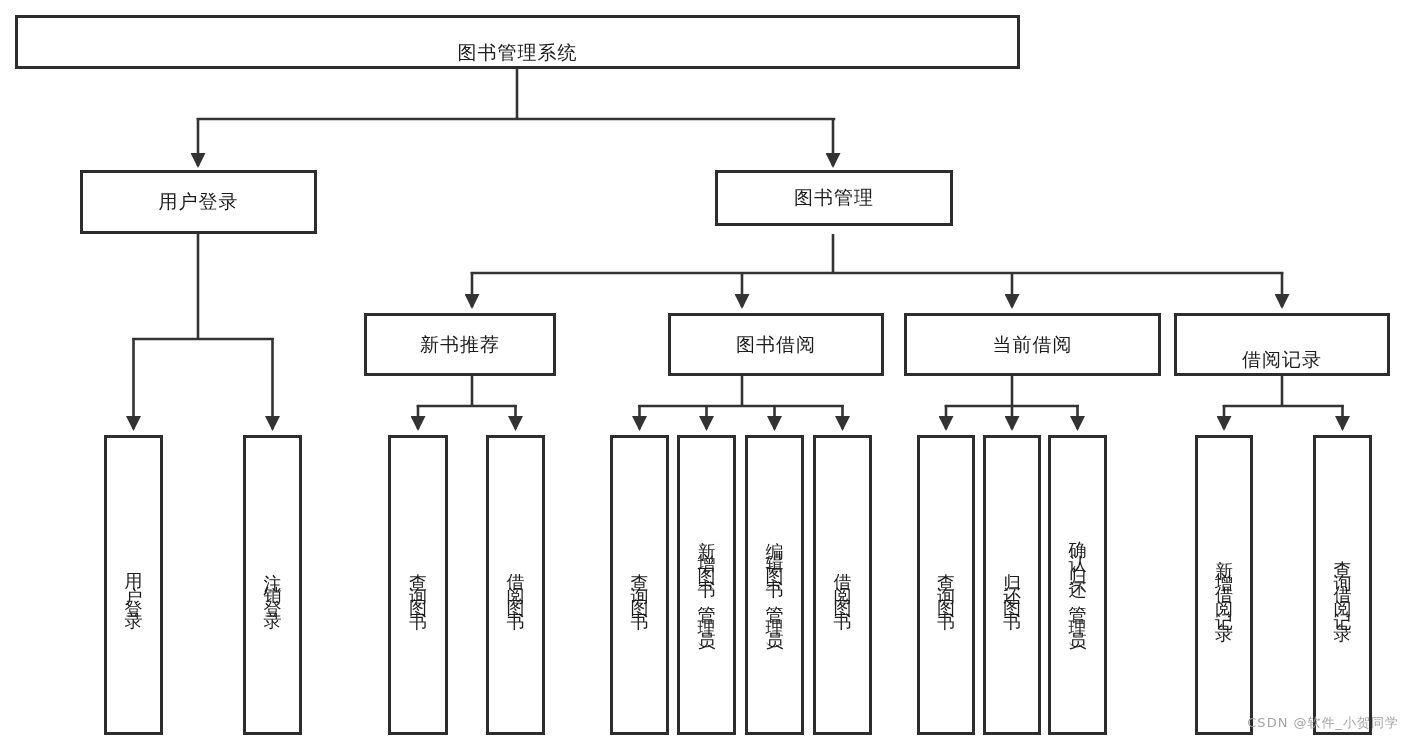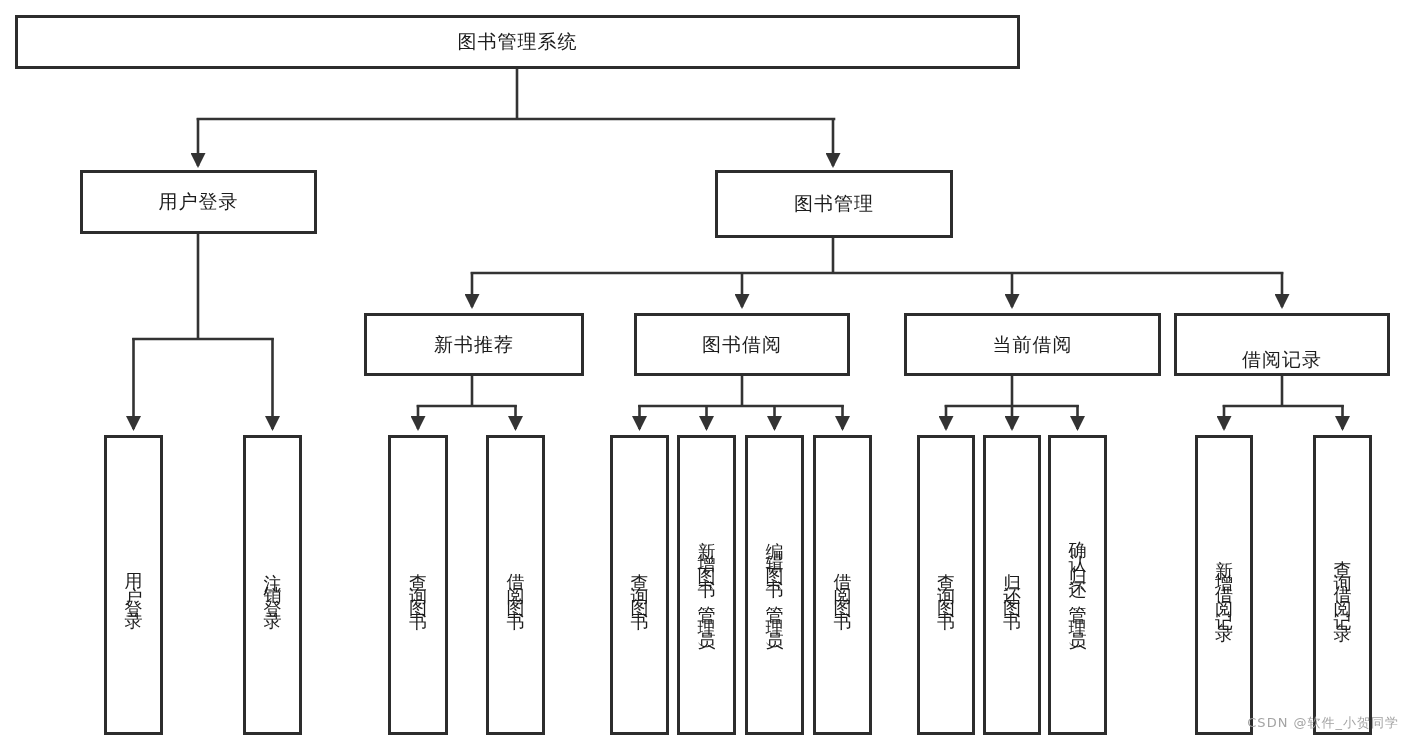--- a/index.html
+++ b/index.html
@@ -61,35 +61,35 @@
       <line x1="1012" y1="405" x2="1012" y2="429" marker-end="url(#arrow)"></line>
       <line x1="1077.5" y1="405" x2="1077.5" y2="429" marker-end="url(#arrow)"></line>
 
       <line x1="1282" y1="376" x2="1282" y2="407"></line>
       <line x1="1222.7" y1="406" x2="1343.8" y2="406"></line>
       <line x1="1224" y1="405" x2="1224" y2="429" marker-end="url(#arrow)"></line>
       <line x1="1342.5" y1="405" x2="1342.5" y2="429" marker-end="url(#arrow)"></line>
     </g>
   </svg>
 
-  <div class="node hbox" style="left:15px;top:15px;width:1005px;height:54px;">
+  <div class="node hbox" style="left:15px;top:15px;width:1005px;height:54px;align-items:flex-end;">
     <span>图书管理系统</span>
   </div>
 
   <div class="node hbox" style="left:80px;top:170px;width:237px;height:64px;">
     <span>用户登录</span>
   </div>
-  <div class="node hbox" style="left:715px;top:170px;width:238px;height:68px;">
+  <div class="node hbox" style="left:715px;top:170px;width:238px;height:56px;">
     <span>图书管理</span>
   </div>
 
-  <div class="node hbox" style="left:364px;top:313px;width:220px;height:63px;text-align:right;">
+  <div class="node hbox" style="left:364px;top:313px;width:192px;height:63px;text-align:right;">
     <span>新书推荐</span>
   </div>
-  <div class="node hbox" style="left:634px;top:313px;width:216px;height:63px;">
+  <div class="node hbox" style="left:668px;top:313px;width:216px;height:63px;">
     <span>图书借阅</span>
   </div>
   <div class="node hbox" style="left:904px;top:313px;width:257px;height:63px;">
     <span>当前借阅</span>
   </div>
   <div class="node hbox" style="left:1174px;top:313px;width:216px;height:63px;align-items:flex-end;">
     <span>借阅记录</span>
   </div>
 
   <div class="node" style="left:104px;top:435px;width:59px;height:300px;">

